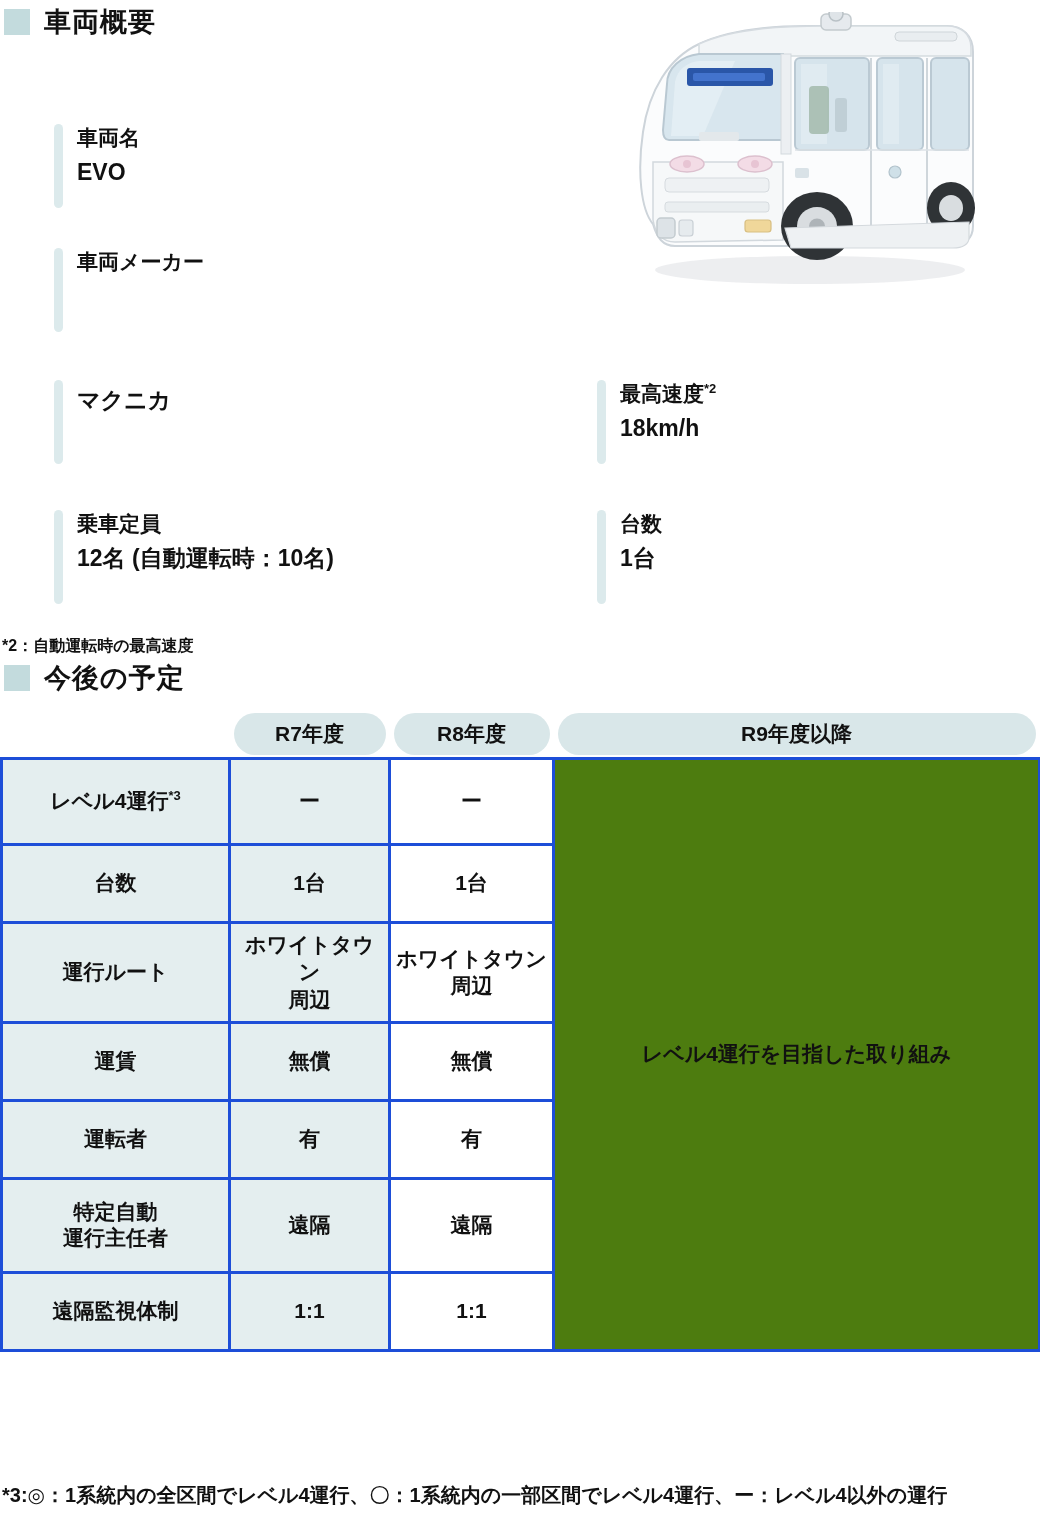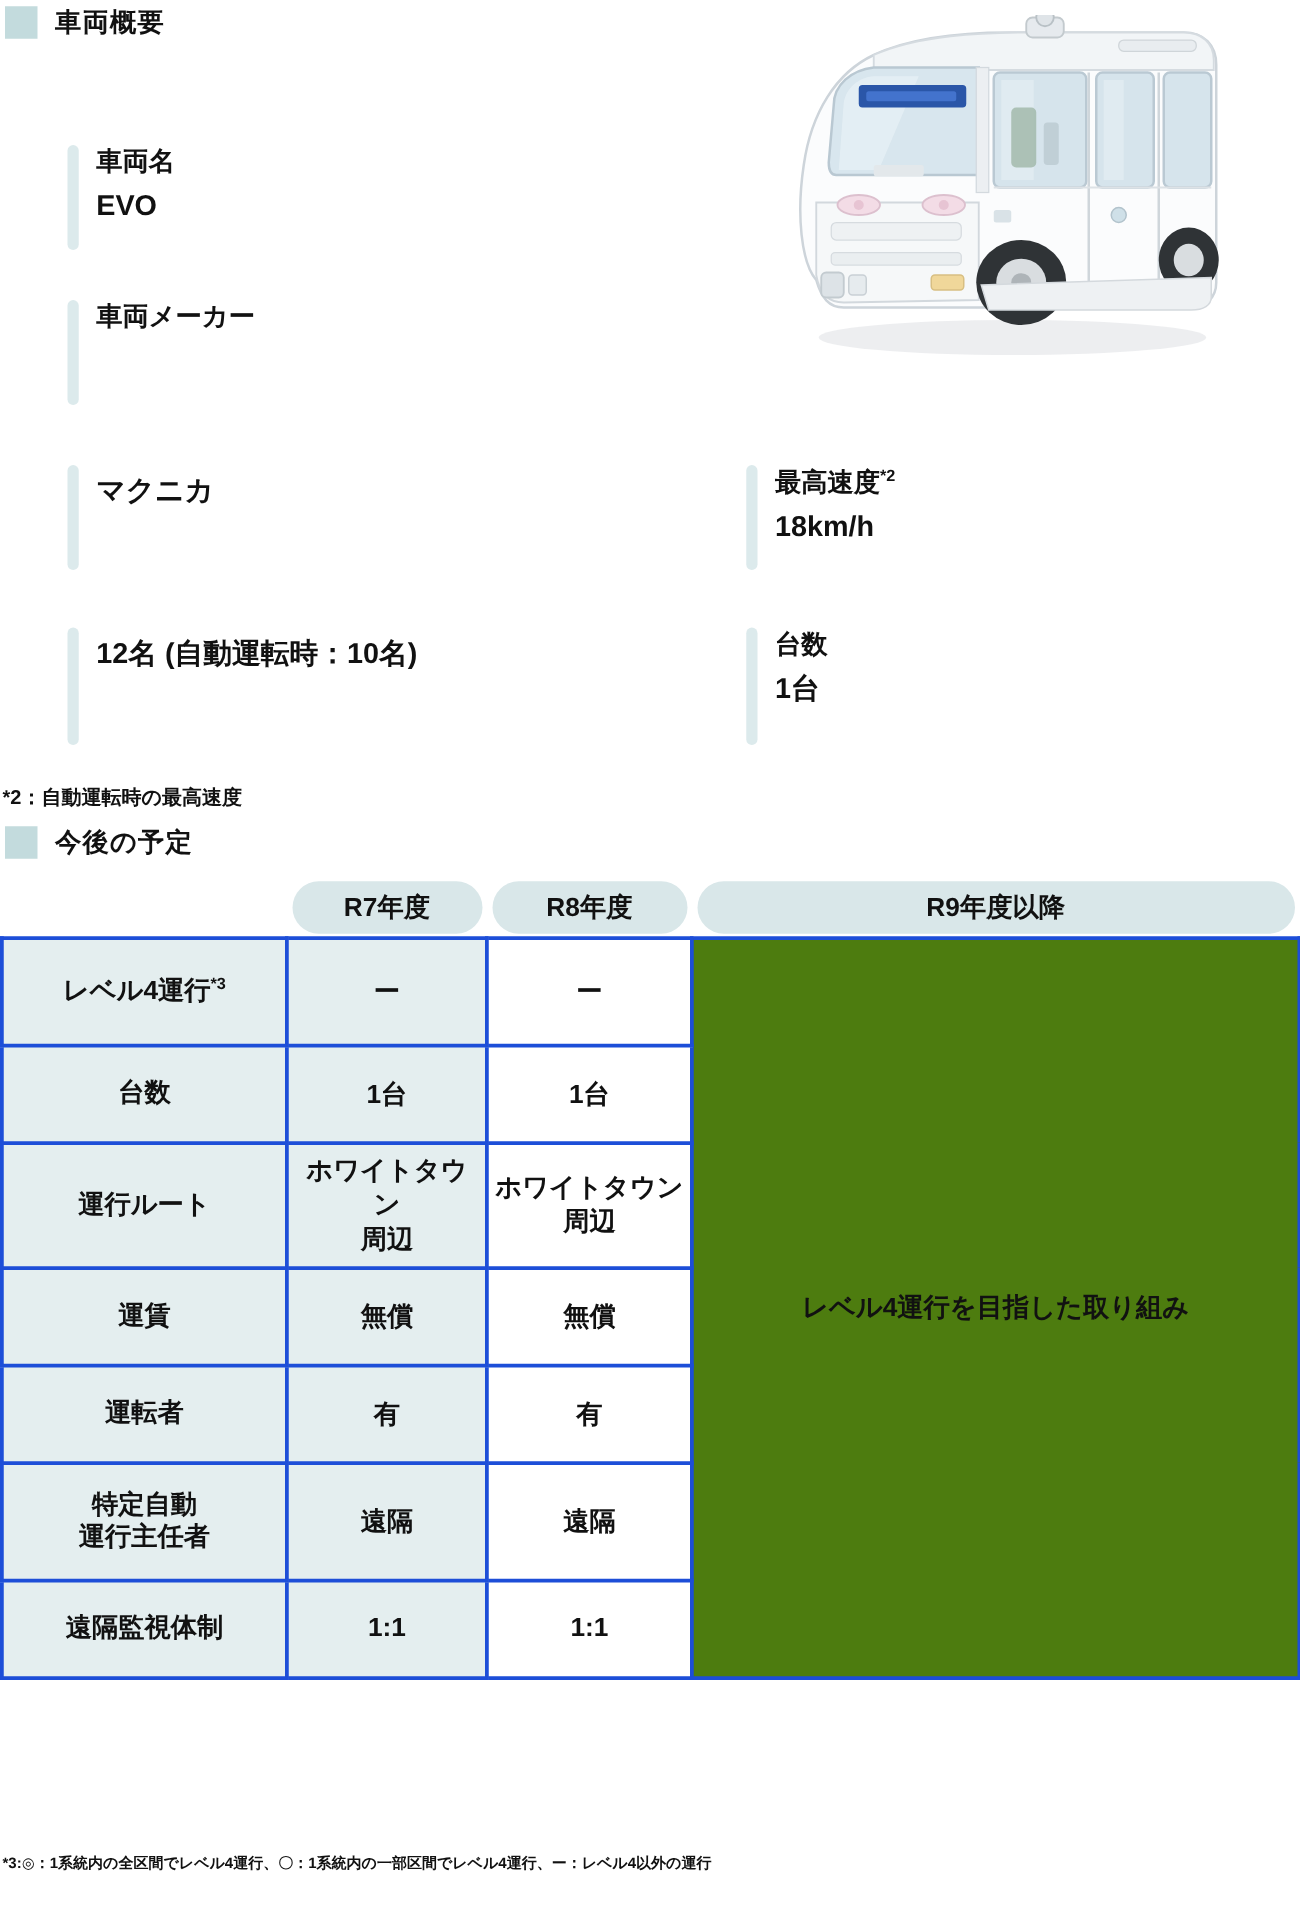--- a/index.html
+++ b/index.html
@@ -23,21 +23,21 @@
     align-items: center;
     gap: 14px;
   }
   .section-head .marker {
     width: 26px;
     height: 26px;
     background: #c3dbdd;
     flex: 0 0 auto;
   }
   .section-head .title {
-    font-size: 21px;
+    font-size: 27px;
     font-weight: bold;
     letter-spacing: 1px;
     color: #111;
   }
 
   
   #overview-section {
     position: absolute;
     left: 0;
     top: 4px;
@@ -185,21 +185,21 @@
   }
   .r-h-tall { height: 86px; }
   .r-h-reg  { height: 78px; }
   .r-h-route{ height: 100px; }
   .r-h-two  { height: 94px; }
 
   #note-3 {
     position: absolute;
     left: 2px;
     top: 1482px;
-    font-size: 12px;
+    font-size: 20px;
     font-weight: bold;
     color: #111;
     white-space: nowrap;
   }
 </style>
 </head>
 <body>
 
 <div id="overview-section">
 
@@ -236,20 +236,21 @@
       <span class="bar"></span>
       <span class="content">
         <span class="label"><span>最高速度</span><span class="sup">*2</span></span>
         <span class="value">18km/h</span>
       </span>
     </div>
 
     <div class="field" id="f-seats">
       <span class="bar"></span>
       <span class="content">
+        <span class="label">乗車定員</span>
         <span class="value">12名 (自動運転時：10名)</span>
       </span>
     </div>
 
     <div class="field" id="f-units">
       <span class="bar"></span>
       <span class="content">
         <span class="label">台数</span>
         <span class="value">1台</span>
       </span>

